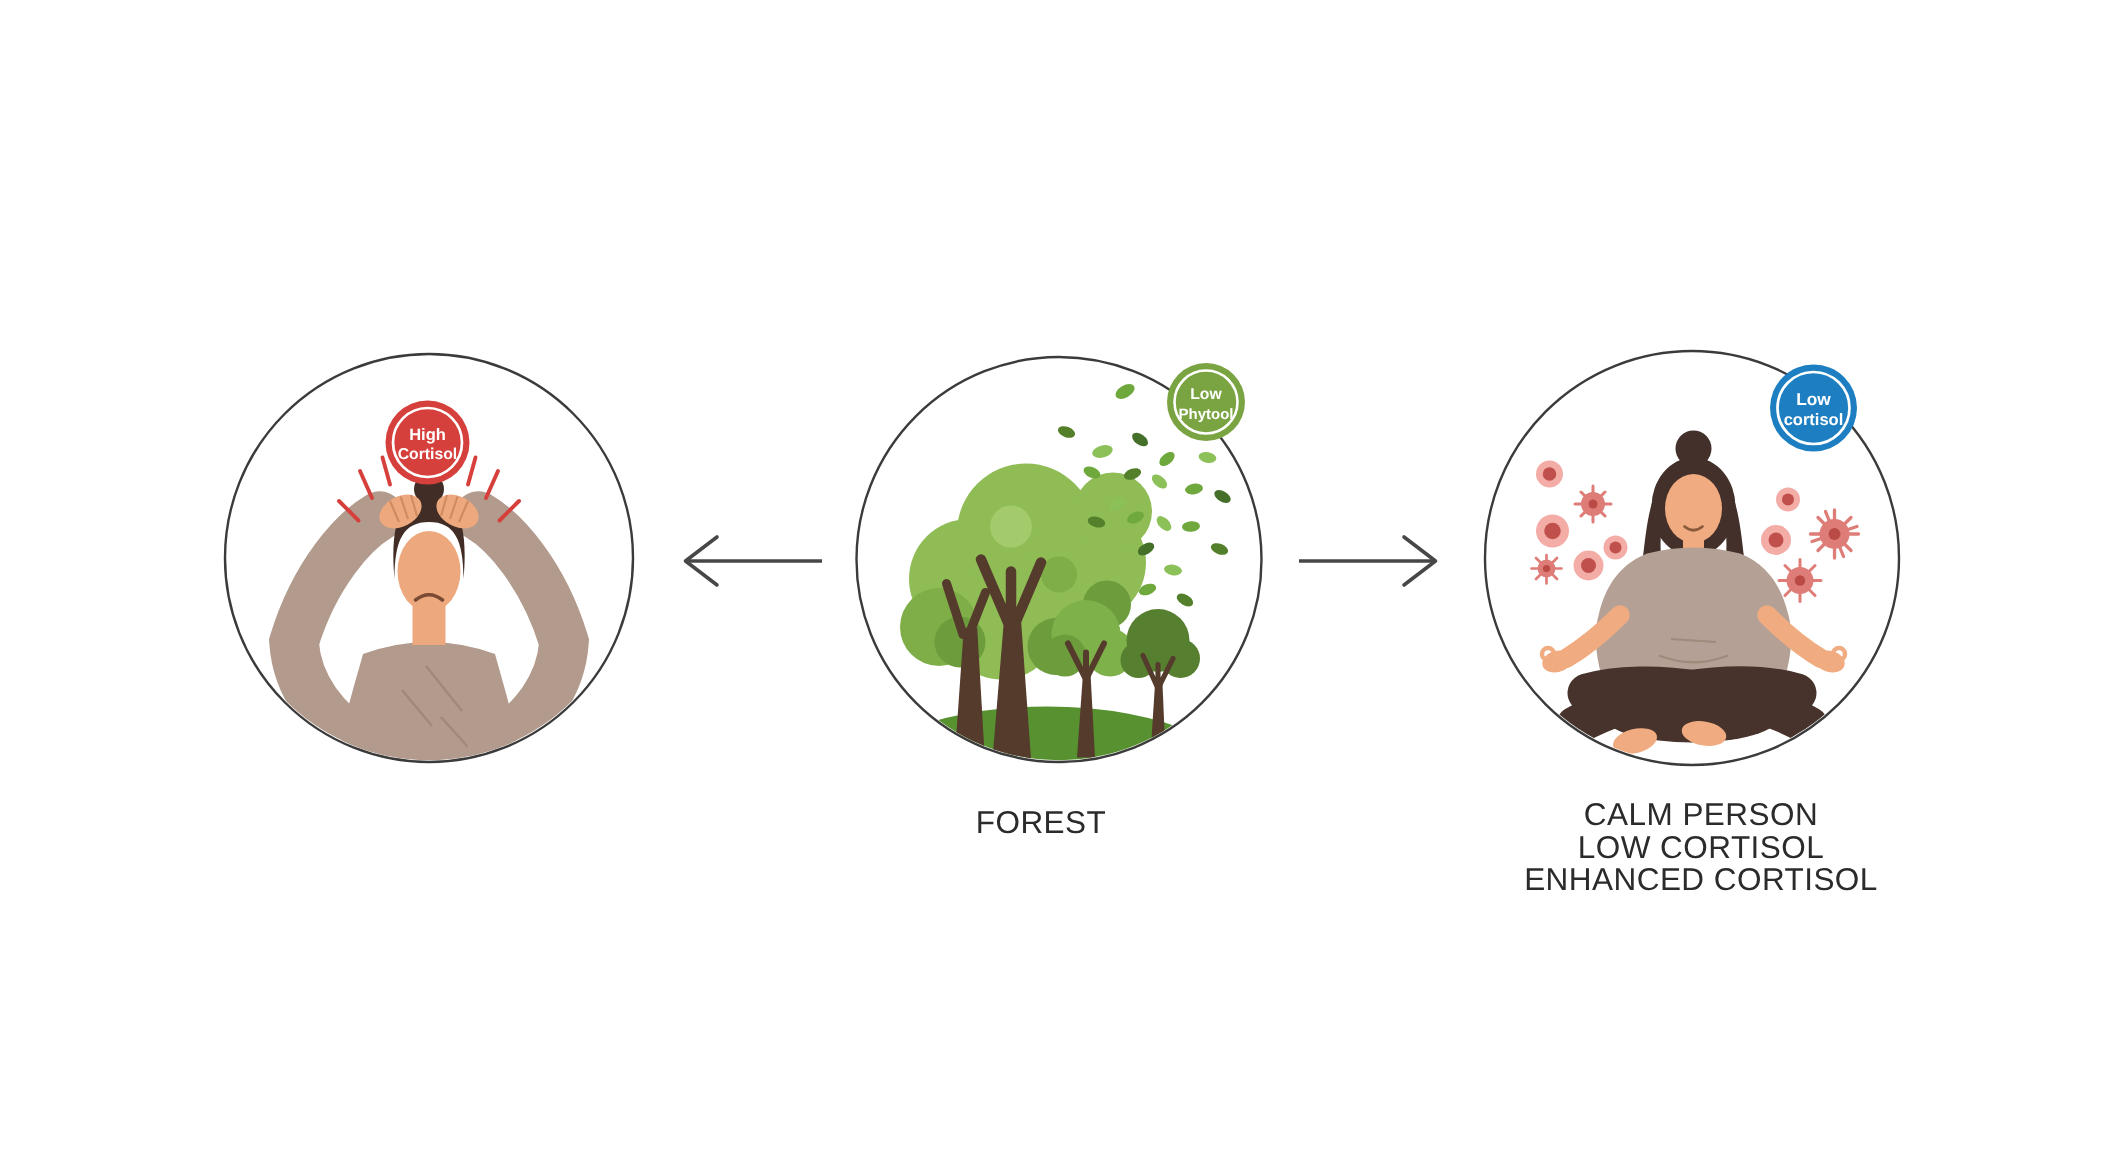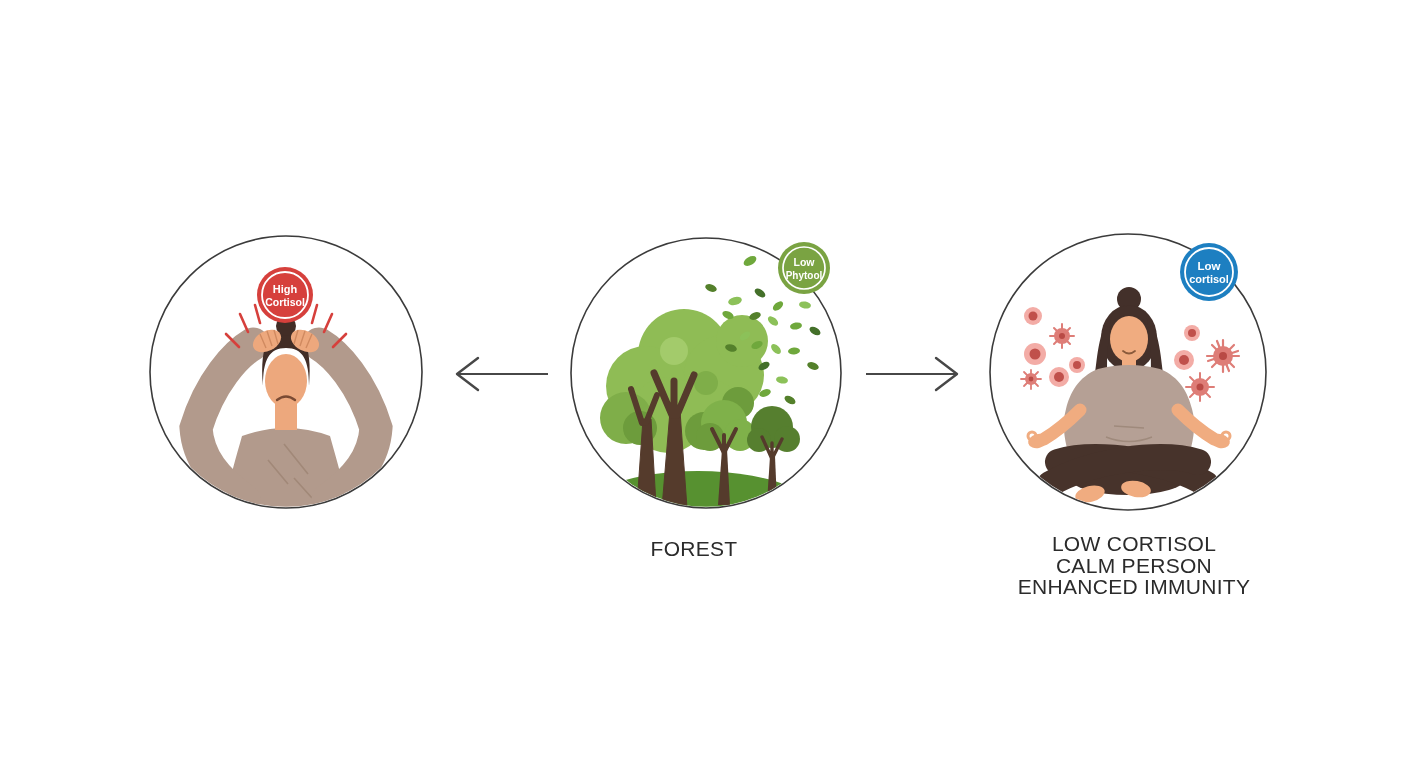--- a/index.html
+++ b/index.html
@@ -268,18 +268,18 @@
   </svg>
   <svg class="arrow-svg" style="left:862px;top:354px;" width="104" height="40" viewBox="0 0 104 40">
     <line x1="4" y1="20" x2="94" y2="20" stroke="#474747" stroke-width="2.2"></line>
     <polyline points="74,4 95,20 74,36" fill="none" stroke="#474747" stroke-width="2.4" stroke-linecap="round" stroke-linejoin="round"></polyline>
   </svg>
 
   <div class="caption" style="left:544px;top:538px;width:300px;">
     <div>FOREST</div>
   </div>
   <div class="caption" style="left:974px;top:533px;width:320px;">
+    <div>CALM PERSON</div>
     <div>LOW CORTISOL</div>
-    <div>CALM PERSON</div>
-    <div>ENHANCED IMMUNITY</div>
+    <div>ENHANCED CORTISOL</div>
   </div>
 
 </div>
 
 </body></html>

